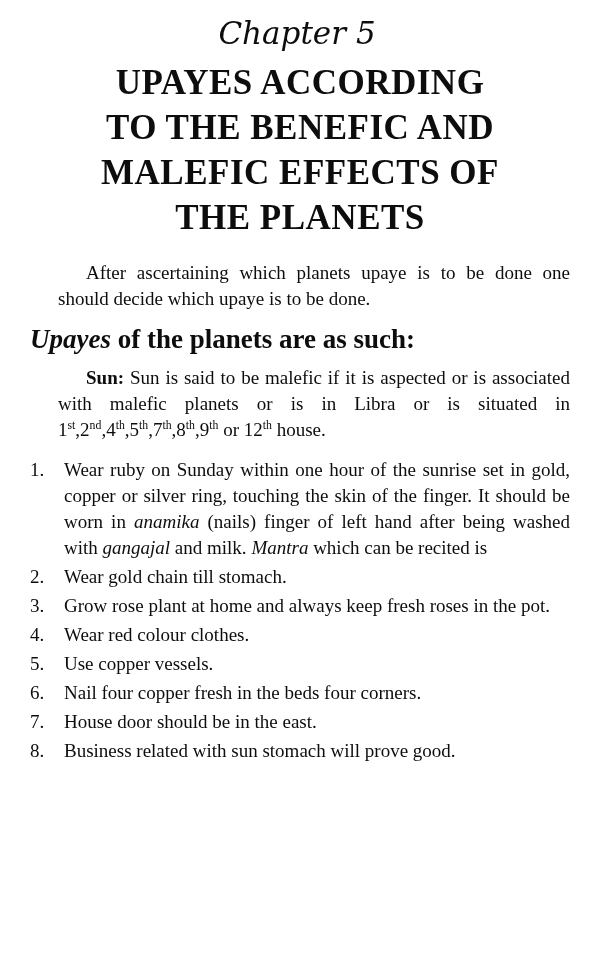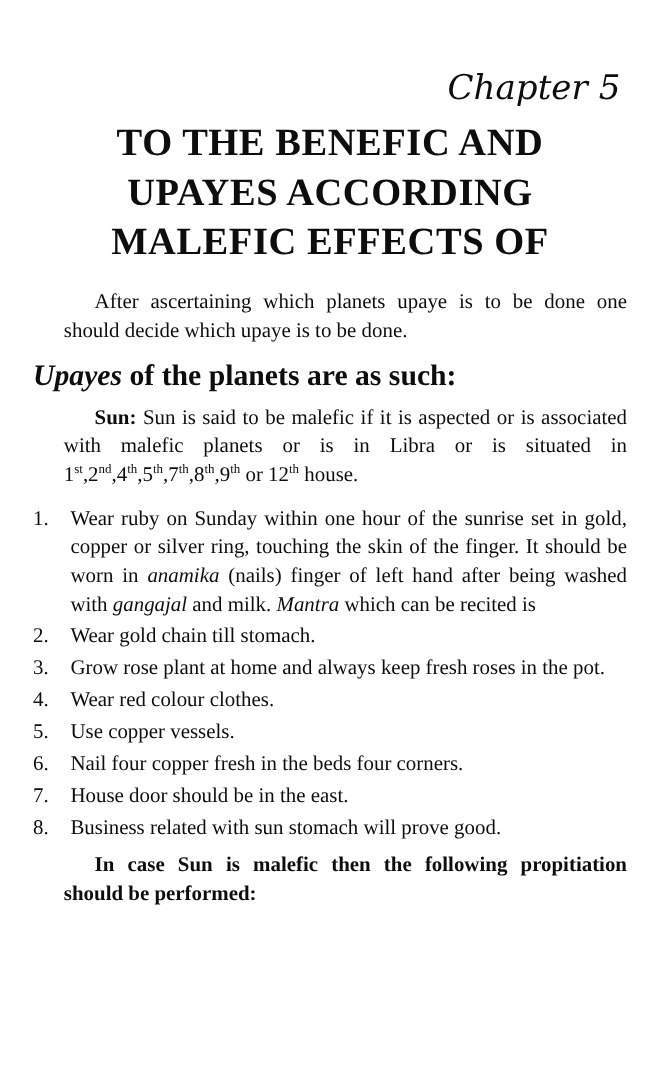--- a/index.html
+++ b/index.html
@@ -6,27 +6,26 @@
   html, body { margin: 0; padding: 0; background: #e8e8e8; }
   .page {
     width: 600px; height: 974px; margin: 0 auto;
     background: #ffffff; color: #0d0d0d;
     font-family: "Liberation Serif", serif;
     font-size: 19px; line-height: 26px;
     padding: 10px 30px 0 30px;
     overflow: hidden;
   }
   .chapter {
-    text-align: right;
+    text-align: center;
     font-family: "DejaVu Serif", serif;
     font-style: italic;
     font-size: 31px;
     line-height: 46px;
     padding-right: 6px;
-    margin-top: 47px;
   }
   .title {
     text-align: center;
     font-weight: bold;
     font-size: 35px;
     line-height: 45px;
     letter-spacing: 0.5px;
     margin: 4px 0 20px 0;
   }
   .title .tline { white-space: nowrap; }
@@ -44,23 +43,24 @@
   .mantra { font-style: italic; text-align: left; margin-top: 1px; }
 </style>
 </head>
 <body>
 
 <div class="page">
 
   <div class="chapter">Chapter 5</div>
 
   <div class="title">
+    <div class="tline">UPAYES ACCORDING</div>
     <div class="tline">TO THE BENEFIC AND</div>
-    <div class="tline">UPAYES ACCORDING</div>
     <div class="tline">MALEFIC EFFECTS OF</div>
+    <div class="tline">THE PLANETS</div>
   </div>
 
   <p class="para indent">After ascertaining which planets upaye is to be done one should decide which upaye is to be done.</p>
 
   <div class="para heading"><span class="bi">Upayes</span><span class="b"> of the planets are as such:</span></div>
 
   <p class="para indent"><span class="b">Sun:</span><span> Sun is said to be malefic if it is aspected or is associated with malefic planets or is in Libra or is situated in 1</span><sup>st</sup><span>,2</span><sup>nd</sup><span>,4</span><sup>th</sup><span>,5</span><sup>th</sup><span>,7</span><sup>th</sup><span>,8</span><sup>th</sup><span>,9</span><sup>th</sup><span> or 12</span><sup>th</sup><span> house.</span></p>
 
 
   <div class="list">
@@ -102,15 +102,14 @@
       <span class="content"><span>House door should be in the east.</span></span>
     </div>
 
     <div class="item">
       <span class="num">8.</span>
       <span class="content"><span>Business related with sun stomach will prove good.</span></span>
     </div>
 
   </div>
 
-  <p class="para indent" style="margin-top:6px"><span class="b">In case Sun is malefic then the following propitiation should be performed:</span></p>
 
 </div>
 
 </body></html>

